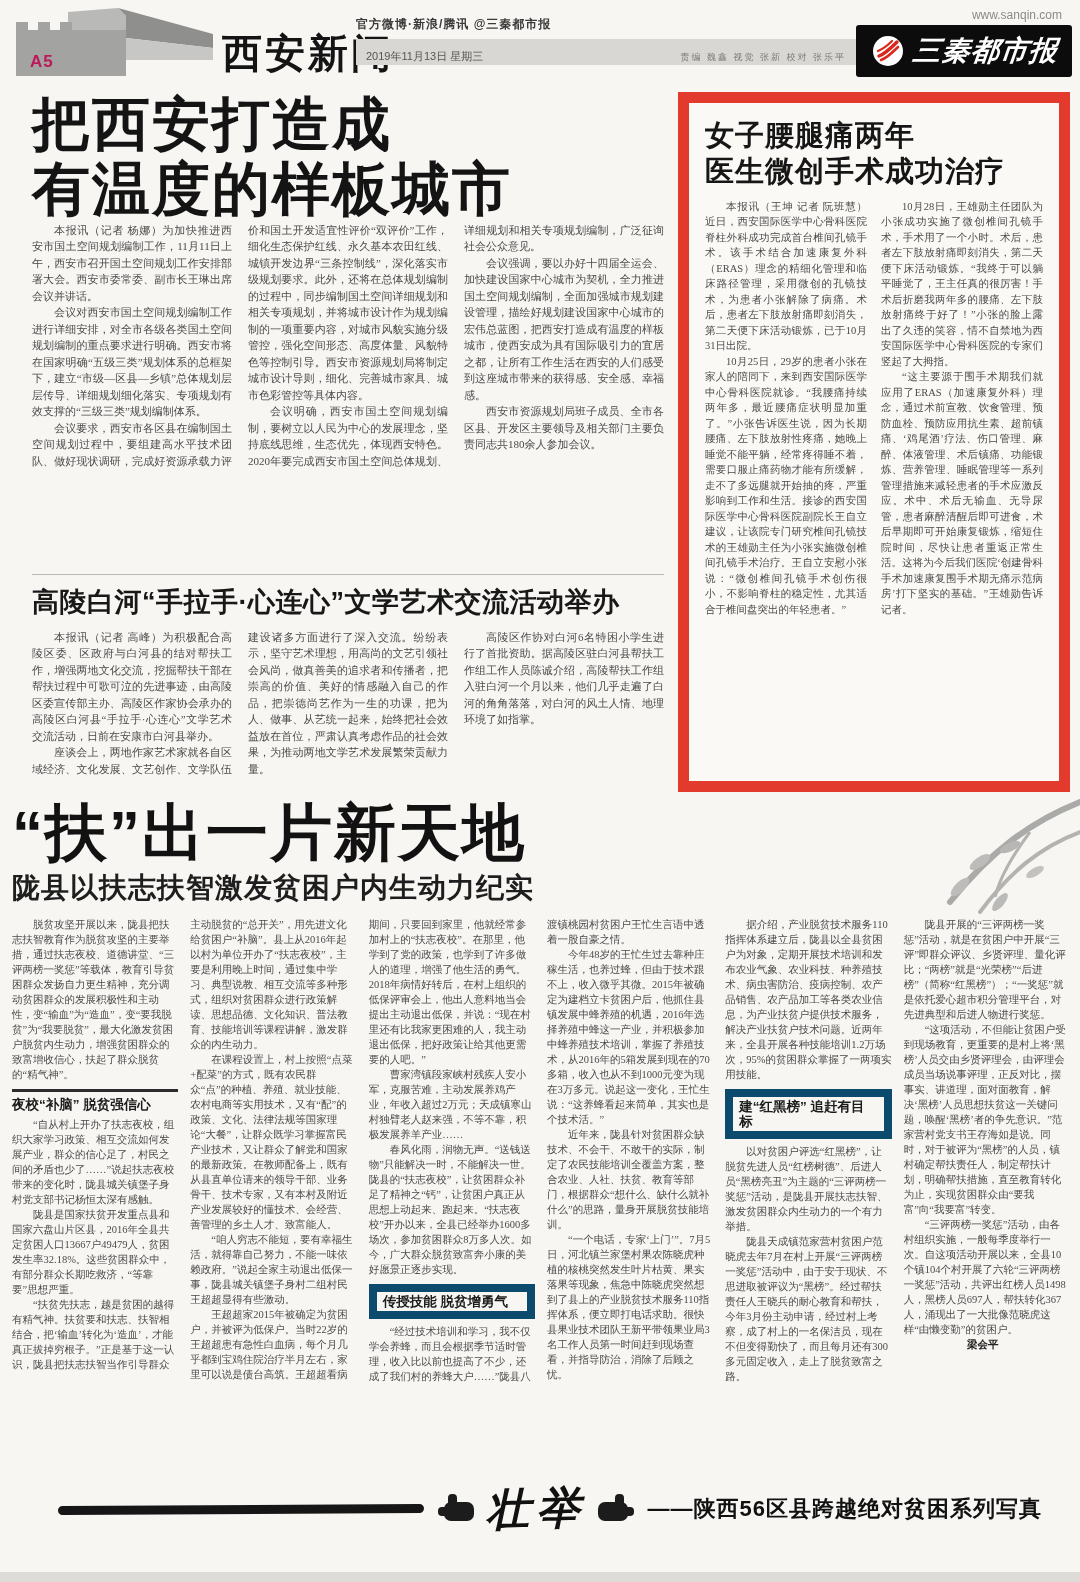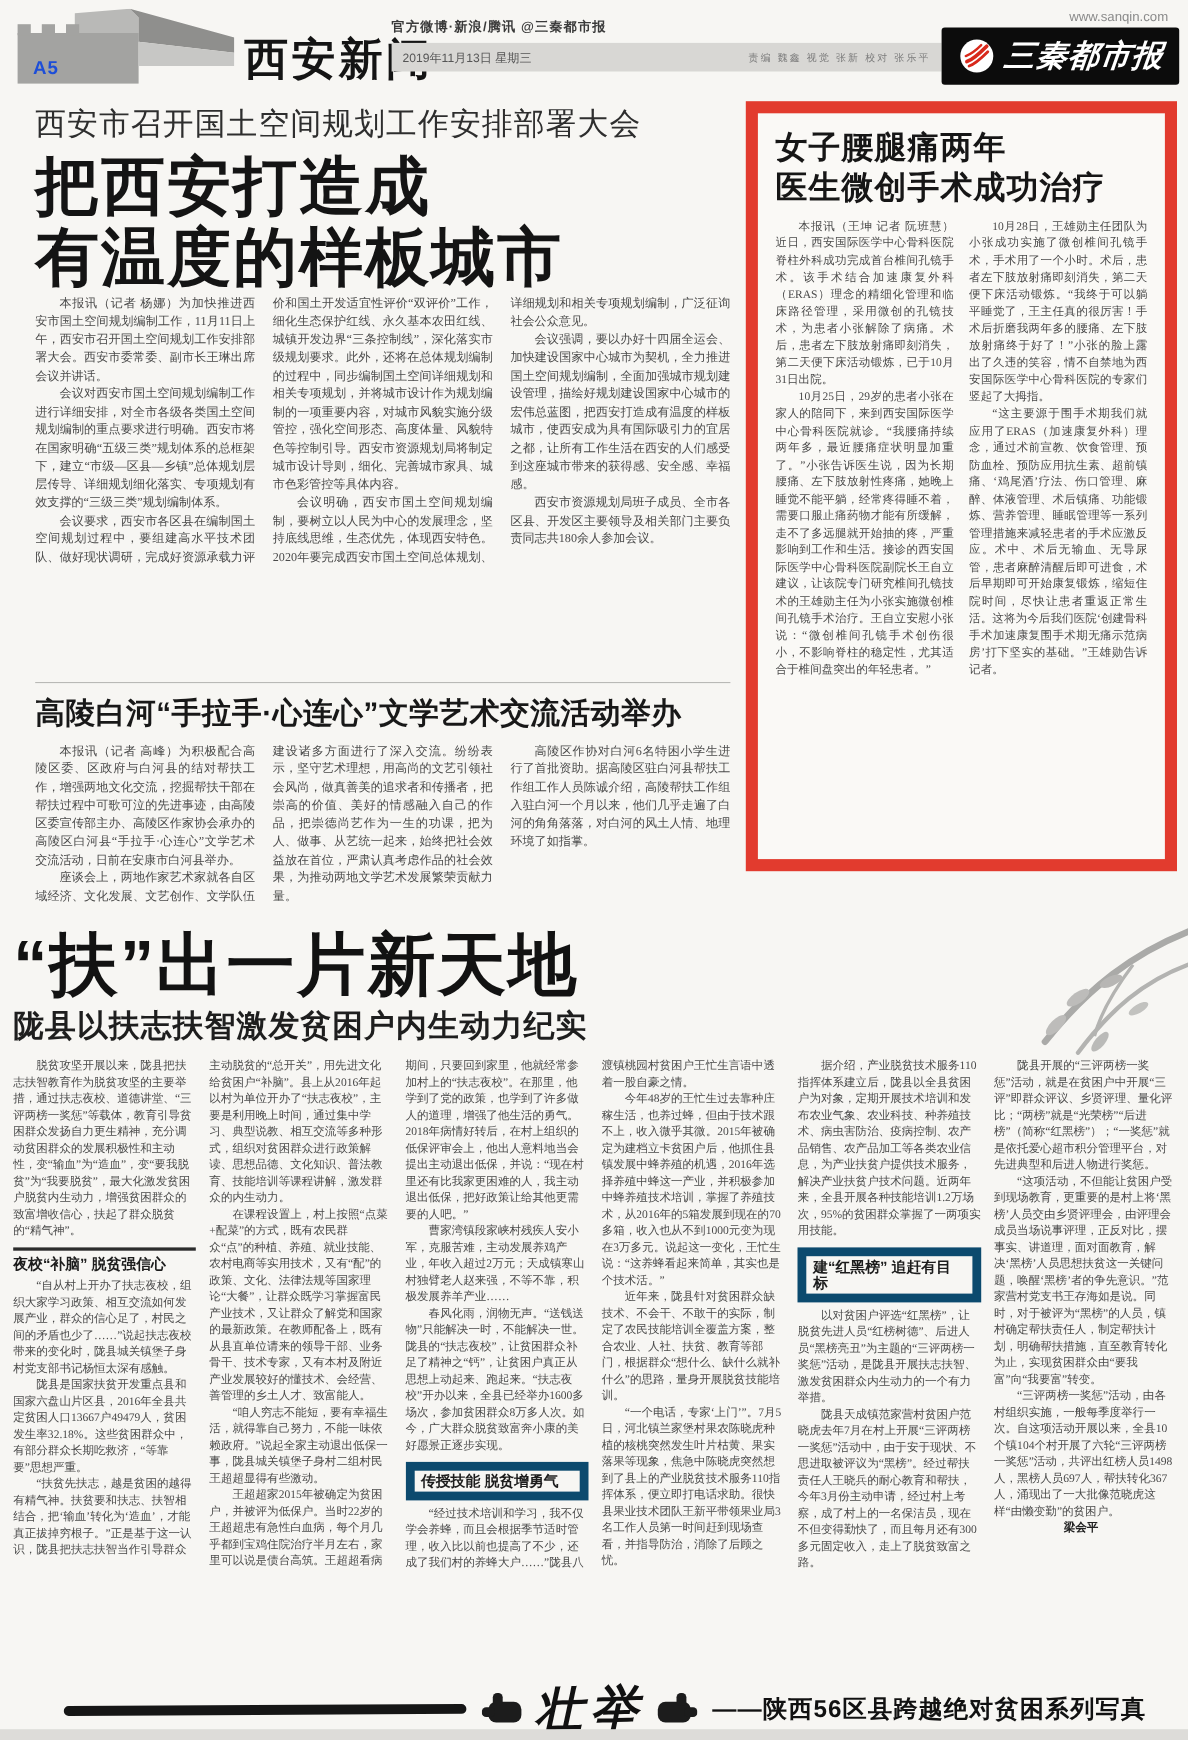--- a/index.html
+++ b/index.html
@@ -5,25 +5,25 @@
   * { margin:0; padding:0; box-sizing:border-box; }
   html,body { background:#e9e8e6; }
   .page {
     position:relative; width:1080px; height:1582px; margin:0 auto;
     background:#f7f6f3; overflow:hidden; color:#454545;
     font-family:"Liberation Sans","DejaVu Sans",sans-serif;
   }
   
   .hdr { position:relative; height:88px; }
   .wall { position:absolute; left:8px; top:8px; width:205px; height:70px; }
-  .page-no { position:absolute; left:22px; top:44px; color:#1d4ed8; font-size:17px; font-weight:bold; letter-spacing:1px; }
+  .page-no { position:absolute; left:22px; top:44px; color:#be185d; font-size:17px; font-weight:bold; letter-spacing:1px; }
   .section-name { position:absolute; left:222px; top:26px; font-size:40px; font-weight:900; color:#141414; letter-spacing:3px; }
   .mid-info { position:absolute; left:356px; top:16px; width:500px; }
   .weibo { font-size:12px; font-weight:bold; color:#3a3a3a; letter-spacing:1px; }
-  .gray-bar { margin-top:6px; height:26px; background:#d8d7d4; display:flex; align-items:center; justify-content:space-between; padding:12px 10px; }
+  .gray-bar { margin-top:6px; height:26px; background:#d8d7d4; display:flex; align-items:flex-end; justify-content:space-between; padding:1px 10px; }
   .date { font-size:11px; color:#555; }
   .staff { font-size:9px; color:#7c7c7c; letter-spacing:2px; filter:blur(.3px); }
   .right-info { position:absolute; right:8px; top:8px; width:216px; }
   .website { font-size:12px; color:#8a8a8a; text-align:right; padding-right:10px; margin-bottom:3px; }
   .brand-box { height:52px; background:#0c0c0c; border-radius:3px; display:flex; align-items:center; justify-content:center; gap:8px; }
   .brand-text { color:#fff; font-family:"Liberation Serif","DejaVu Serif",serif; font-style:italic; font-weight:bold; font-size:28px; letter-spacing:1px; transform:skewX(-6deg); }
   
   .top-region { display:flex; gap:14px; padding:4px 10px 0 32px; align-items:flex-start; }
   .left-stack { width:632px; flex:0 0 auto; }
   .kicker { font-size:28px; font-weight:400; color:#2e2e2e; letter-spacing:1px; margin:2px 0 6px; }
@@ -97,21 +97,20 @@
         </svg>
         <span class="brand-text">三秦都市报</span>
       </div>
     </div>
   </header>
 
   <div class="top-region">
 
     <div class="left-stack">
       <section>
-        <h2 class="kicker">西安市召开国土空间规划工作安排部署大会</h2>
         <h1 class="big-title">
           <span style="display:block">把西安打造成</span>
           <span style="display:block">有温度的样板城市</span>
         </h1>
         <div class="cols cols-3 planning-body">
           <p>本报讯（记者 杨娜）为加快推进西安市国土空间规划编制工作，11月11日上午，西安市召开国土空间规划工作安排部署大会。西安市委常委、副市长王琳出席会议并讲话。</p>
           <p>会议对西安市国土空间规划编制工作进行详细安排，对全市各级各类国土空间规划编制的重点要求进行明确。西安市将在国家明确“五级三类”规划体系的总框架下，建立“市级—区县—乡镇”总体规划层层传导、详细规划细化落实、专项规划有效支撑的“三级三类”规划编制体系。</p>
           <p>会议要求，西安市各区县在编制国土空间规划过程中，要组建高水平技术团队、做好现状调研，完成好资源承载力评价和国土开发适宜性评价“双评价”工作，细化生态保护红线、永久基本农田红线、城镇开发边界“三条控制线”，深化落实市级规划要求。此外，还将在总体规划编制的过程中，同步编制国土空间详细规划和相关专项规划，并将城市设计作为规划编制的一项重要内容，对城市风貌实施分级管控，强化空间形态、高度体量、风貌特色等控制引导。西安市资源规划局将制定城市设计导则，细化、完善城市家具、城市色彩管控等具体内容。</p>
           <p>会议明确，西安市国土空间规划编制，要树立以人民为中心的发展理念，坚持底线思维，生态优先，体现西安特色。2020年要完成西安市国土空间总体规划、详细规划和相关专项规划编制，广泛征询社会公众意见。</p>
           <p>会议强调，要以办好十四届全运会、加快建设国家中心城市为契机，全力推进国土空间规划编制，全面加强城市规划建设管理，描绘好规划建设国家中心城市的宏伟总蓝图，把西安打造成有温度的样板城市，使西安成为具有国际吸引力的宜居之都，让所有工作生活在西安的人们感受到这座城市带来的获得感、安全感、幸福感。</p>

